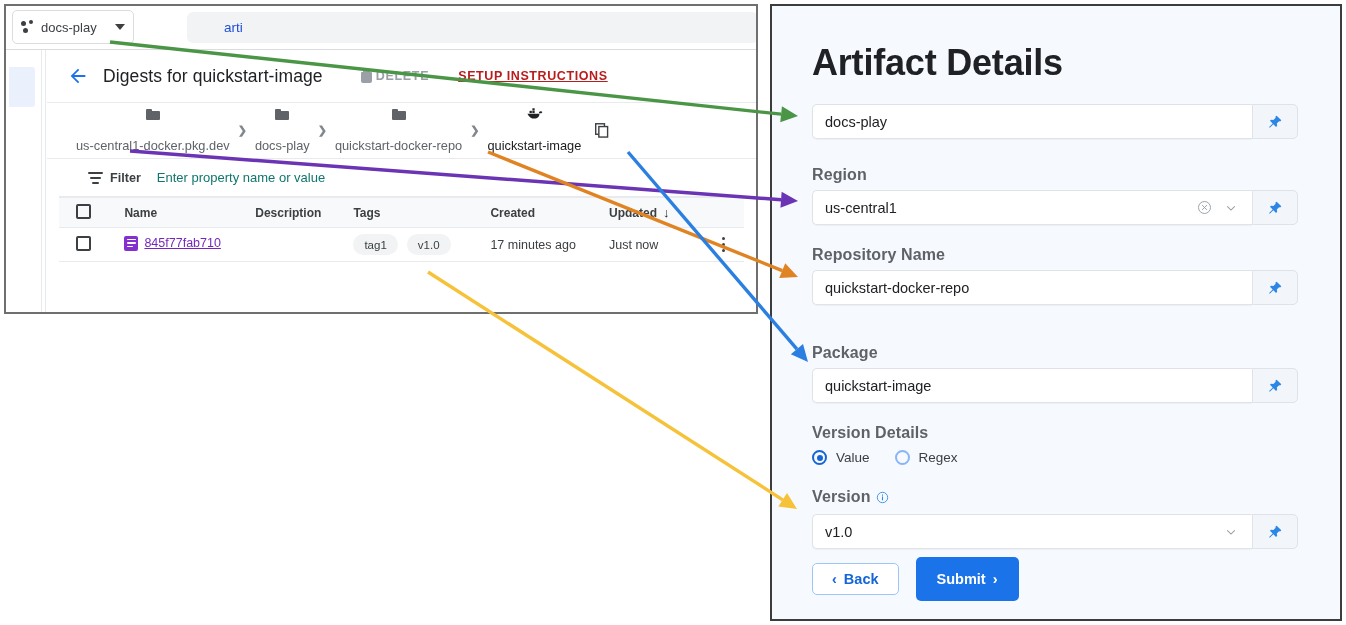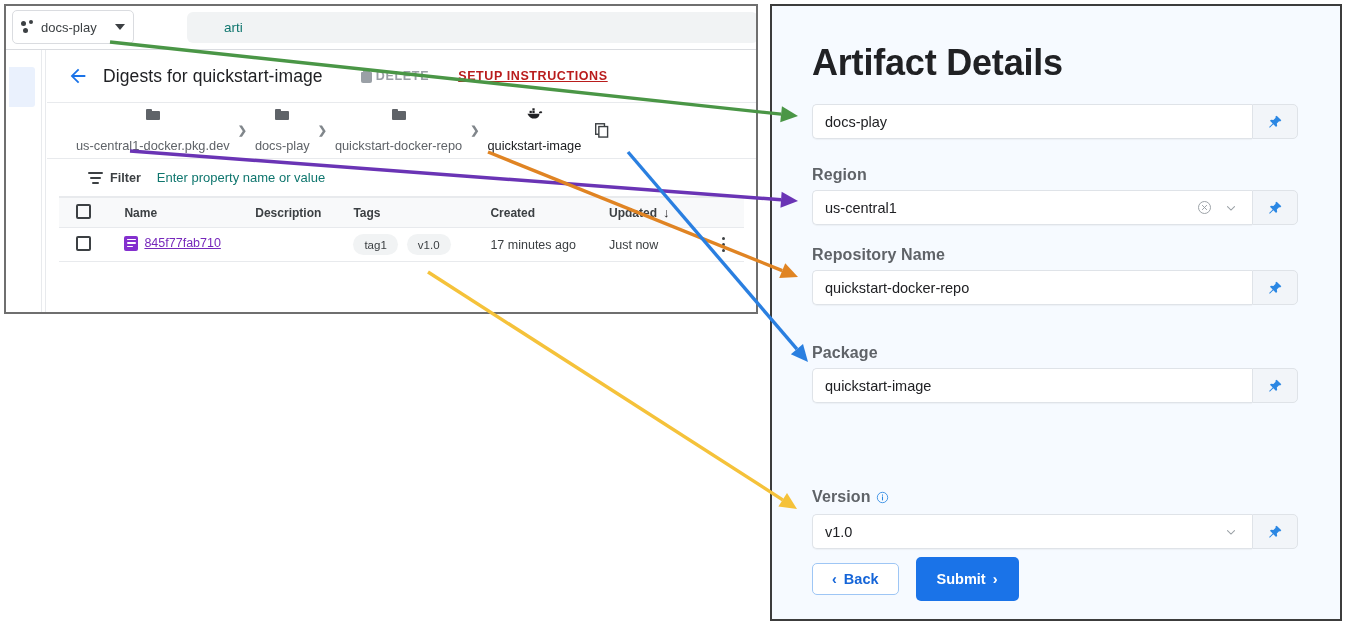--- a/index.html
+++ b/index.html
@@ -38,21 +38,21 @@
   .proj-dots i:nth-child(2){width:4px;height:4px;left:8px;top:0px;}
   .proj-dots i:nth-child(3){width:5px;height:5px;left:2px;top:8px;}
   .chip-caret{
     width:0;height:0;border-left:5px solid transparent;border-right:5px solid transparent;
     border-top:6px solid #3c4043;margin-left:auto;
   }
   .omnibox{
     position:absolute;left:181px;top:6px;right:-2px;height:31px;
     background:#f1f3f4;border-radius:6px;
     display:flex;align-items:center;padding-left:37px;box-sizing:border-box;
-    font-size:13.5px;color:#0f766e;
+    font-size:13.5px;color:#1d4ed8;
   }
 
   
   .rail{
     position:absolute;left:0;top:44px;width:36px;bottom:0;
     background:#fff;border-right:1px solid #e8eaed;box-sizing:border-box;
   }
   .rail-sel{
     position:absolute;left:3px;top:61px;width:26px;height:40px;
     background:#eaf1fd;border-radius:0 3px 3px 0;
@@ -429,20 +429,29 @@
       <div class="pin-box">
         <span class="pin-ic">
           <svg width="16" height="16" viewBox="0 0 24 24">
               <path d="M14.5 2.5l7 7-1.8 1.8-1.6-.5-3.4 3.4.6 3.5-1.7 1.7-4.1-4.1-5.3 5.3-1-1 5.3-5.3-4.1-4.1 1.7-1.7 3.5.6 3.4-3.4-.5-1.6z" fill="#2b87e3"></path>
             </svg>
         </span>
       </div>
     </div>
   </div>
 
+  <div class="field-group" style="top:418px;">
+    <div class="field-label">Version Details</div>
+    <div class="radio-row">
+      <span class="radio on"></span>
+      <span class="radio-lbl">Value</span>
+      <span class="radio off"></span>
+      <span class="radio-lbl">Regex</span>
+    </div>
+  </div>
 
   <div class="field-group" style="top:482px;">
     <div class="field-label">
       <span>Version</span><span class="info-ic"><svg width="13" height="13" viewBox="0 0 20 20">
             <circle cx="10" cy="10" r="8" fill="none" stroke="#2b87e3" stroke-width="1.3"></circle>
             <rect x="9.2" y="8.4" width="1.6" height="6" fill="#2b87e3"></rect>
             <rect x="9.2" y="5.4" width="1.6" height="1.8" fill="#2b87e3"></rect>
           </svg></span>
     </div>
     <div class="field-row">

